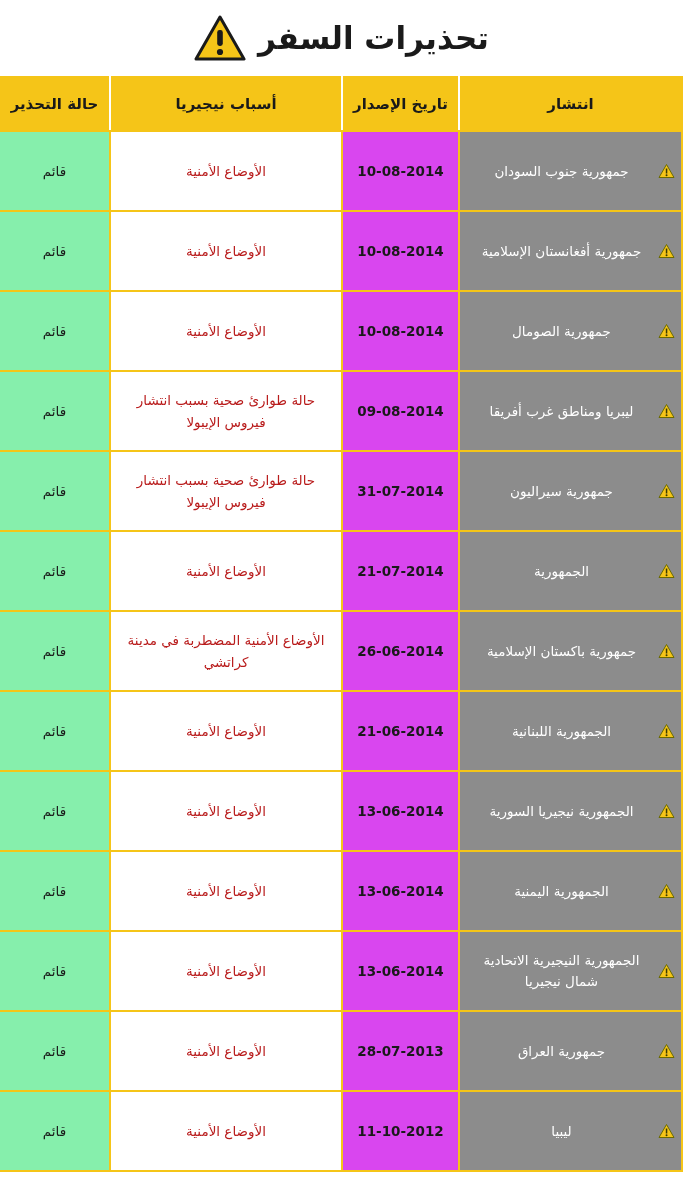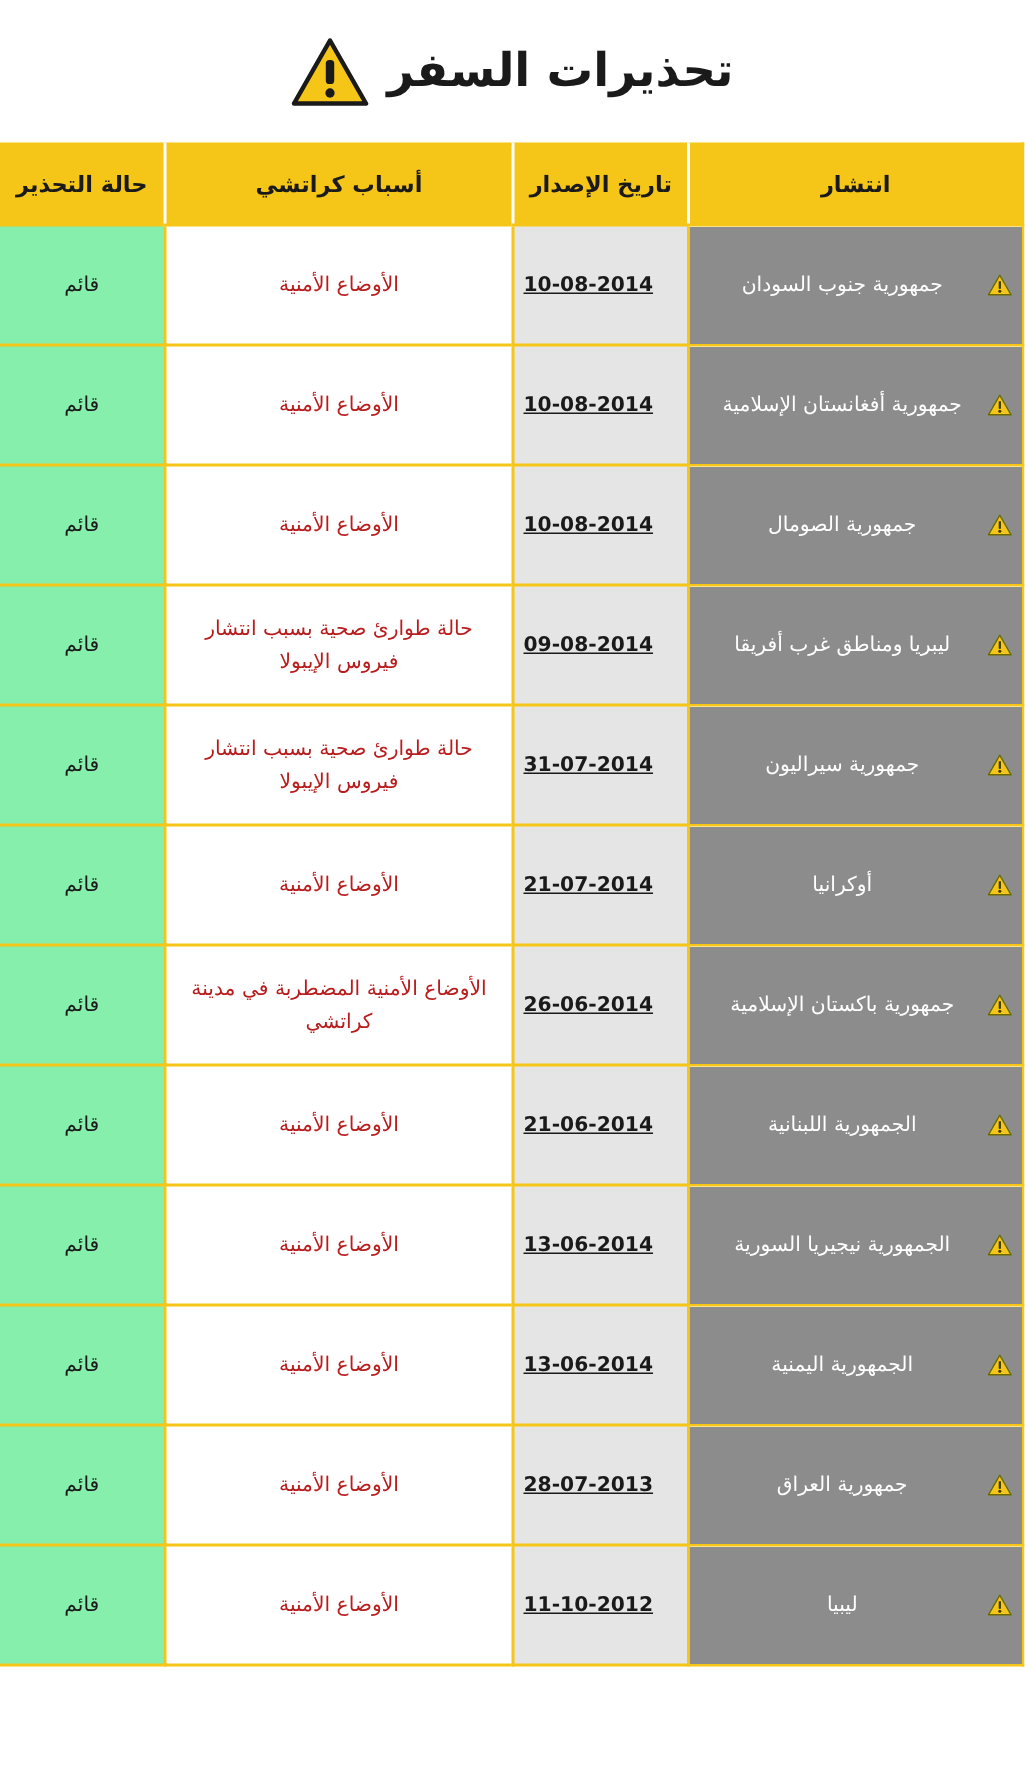--- a/index.html
+++ b/index.html
@@ -16,21 +16,21 @@
 
   .page {
     width: 683px;
     height: 1177px;
     position: relative;
     background: #ffffff;
   }
 
   
   .page-header {
-    height: 95px;
+    height: 76px;
     display: flex;
     align-items: center;
     justify-content: center;
     gap: 12px;
     padding: 0 10px;
     box-sizing: border-box;
   }
   .page-title {
     font-size: 31px;
     font-weight: bold;
@@ -92,27 +92,27 @@
   }
   td.cell-country .mini-icon {
     position: absolute;
     right: 6px;
     top: 50%;
     transform: translateY(-50%);
     width: 17px;
     height: 15px;
   }
   td.cell-date {
-    background: #e5e5e5;
+    background: #d946ef;
     color: #1a1a1a;
     font-size: 13.5px;
     font-weight: bold;
+    text-align: center;
     direction: ltr;
     padding: 10px 6px;
-    text-decoration: underline;
   }
   td.cell-reason {
     background: #ffffff;
     color: #b91c1c;
     font-size: 13.5px;
     text-align: center;
     padding: 10px 16px;
     line-height: 1.65;
   }
   td.cell-status {
@@ -144,21 +144,21 @@
     <colgroup>
       <col class="c-country">
       <col class="c-date">
       <col class="c-reason">
       <col class="c-status">
     </colgroup>
     <thead>
       <tr>
         <th class="col-country">انتشار</th>
         <th class="col-date">تاريخ الإصدار</th>
-        <th class="col-reason">أسباب كراتشي</th>
+        <th class="col-reason">أسباب نيجيريا</th>
         <th class="col-status">حالة التحذير</th>
       </tr>
     </thead>
     <tbody id="alerts-body">
         <tr>
           <td class="cell-country"><span class="mini-icon"><svg width="17" height="15" viewBox="0 0 17 15" xmlns="http://www.w3.org/2000/svg">
                 <path d="M8.5 1 L16 14 L1 14 Z" fill="#f5c518" stroke="#6b6b00" stroke-width="1" stroke-linejoin="round"></path>
                 <rect x="7.8" y="5" width="1.5" height="5" fill="#3a3a00"></rect>
                 <circle cx="8.55" cy="11.7" r="1" fill="#3a3a00"></circle>
               </svg></span><span>جمهورية جنوب السودان</span></td>
@@ -204,21 +204,21 @@
               </svg></span><span>جمهورية سيراليون</span></td>
           <td class="cell-date">31-07-2014</td>
           <td class="cell-reason">حالة طوارئ صحية بسبب انتشار فيروس الإيبولا</td>
           <td class="cell-status">قائم</td>
         </tr>
         <tr>
           <td class="cell-country"><span class="mini-icon"><svg width="17" height="15" viewBox="0 0 17 15" xmlns="http://www.w3.org/2000/svg">
                 <path d="M8.5 1 L16 14 L1 14 Z" fill="#f5c518" stroke="#6b6b00" stroke-width="1" stroke-linejoin="round"></path>
                 <rect x="7.8" y="5" width="1.5" height="5" fill="#3a3a00"></rect>
                 <circle cx="8.55" cy="11.7" r="1" fill="#3a3a00"></circle>
-              </svg></span><span>أوكرانيا</span></td>
+              </svg></span><span>الجمهورية</span></td>
           <td class="cell-date">21-07-2014</td>
           <td class="cell-reason">الأوضاع الأمنية</td>
           <td class="cell-status">قائم</td>
         </tr>
         <tr>
           <td class="cell-country"><span class="mini-icon"><svg width="17" height="15" viewBox="0 0 17 15" xmlns="http://www.w3.org/2000/svg">
                 <path d="M8.5 1 L16 14 L1 14 Z" fill="#f5c518" stroke="#6b6b00" stroke-width="1" stroke-linejoin="round"></path>
                 <rect x="7.8" y="5" width="1.5" height="5" fill="#3a3a00"></rect>
                 <circle cx="8.55" cy="11.7" r="1" fill="#3a3a00"></circle>
               </svg></span><span>جمهورية باكستان الإسلامية</span></td>
@@ -254,20 +254,30 @@
               </svg></span><span>الجمهورية اليمنية</span></td>
           <td class="cell-date">13-06-2014</td>
           <td class="cell-reason">الأوضاع الأمنية</td>
           <td class="cell-status">قائم</td>
         </tr>
         <tr>
           <td class="cell-country"><span class="mini-icon"><svg width="17" height="15" viewBox="0 0 17 15" xmlns="http://www.w3.org/2000/svg">
                 <path d="M8.5 1 L16 14 L1 14 Z" fill="#f5c518" stroke="#6b6b00" stroke-width="1" stroke-linejoin="round"></path>
                 <rect x="7.8" y="5" width="1.5" height="5" fill="#3a3a00"></rect>
                 <circle cx="8.55" cy="11.7" r="1" fill="#3a3a00"></circle>
+              </svg></span><span>الجمهورية النيجيرية الاتحادية شمال نيجيريا</span></td>
+          <td class="cell-date">13-06-2014</td>
+          <td class="cell-reason">الأوضاع الأمنية</td>
+          <td class="cell-status">قائم</td>
+        </tr>
+        <tr>
+          <td class="cell-country"><span class="mini-icon"><svg width="17" height="15" viewBox="0 0 17 15" xmlns="http://www.w3.org/2000/svg">
+                <path d="M8.5 1 L16 14 L1 14 Z" fill="#f5c518" stroke="#6b6b00" stroke-width="1" stroke-linejoin="round"></path>
+                <rect x="7.8" y="5" width="1.5" height="5" fill="#3a3a00"></rect>
+                <circle cx="8.55" cy="11.7" r="1" fill="#3a3a00"></circle>
               </svg></span><span>جمهورية العراق</span></td>
           <td class="cell-date">28-07-2013</td>
           <td class="cell-reason">الأوضاع الأمنية</td>
           <td class="cell-status">قائم</td>
         </tr>
         <tr>
           <td class="cell-country"><span class="mini-icon"><svg width="17" height="15" viewBox="0 0 17 15" xmlns="http://www.w3.org/2000/svg">
                 <path d="M8.5 1 L16 14 L1 14 Z" fill="#f5c518" stroke="#6b6b00" stroke-width="1" stroke-linejoin="round"></path>
                 <rect x="7.8" y="5" width="1.5" height="5" fill="#3a3a00"></rect>
                 <circle cx="8.55" cy="11.7" r="1" fill="#3a3a00"></circle>

